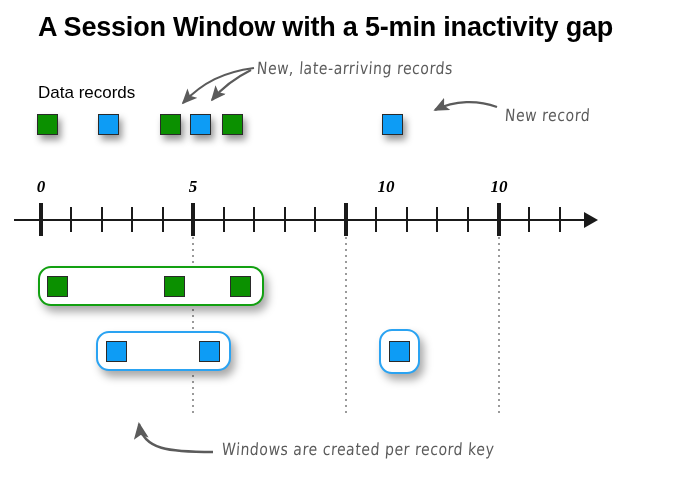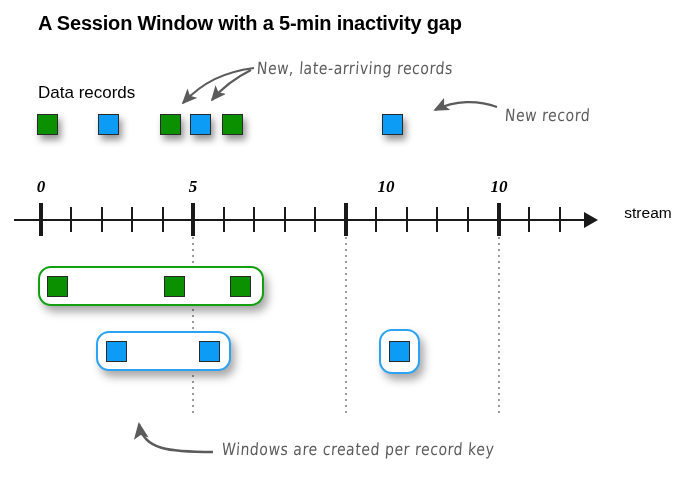--- a/index.html
+++ b/index.html
@@ -15,21 +15,21 @@
     overflow: hidden;
     font-family: "Liberation Sans", sans-serif;
   }
 
   
   .title {
     position: absolute;
     left: 38px;
     top: 12px;
     font-family: "Liberation Sans", sans-serif;
-    font-size: 20px;
+    font-size: 27px;
     font-weight: bold;
     color: #000000;
     letter-spacing: -0.2px;
     white-space: nowrap;
     text-align: center;
   }
 
   
   .plain-label {
     position: absolute;
@@ -152,21 +152,20 @@
 </head>
 <body>
 
 <div id="stage">
 
   <div class="title">A Session Window with a 5-min inactivity gap</div>
 
   <div class="plain-label" id="data-records-label">Data records</div>
 
   <div id="stream-time-label">
-    <span>stream</span>
   </div>
 
   <div class="hand" id="ann-late">New, late-arriving records</div>
   <div class="hand" id="ann-new">New record</div>
   <div class="hand" id="ann-keys">Windows are created per record key</div>
 
   <div id="axis-line"></div>
   <div id="axis-arrow"></div>
 
   <div id="ticks-layer">

